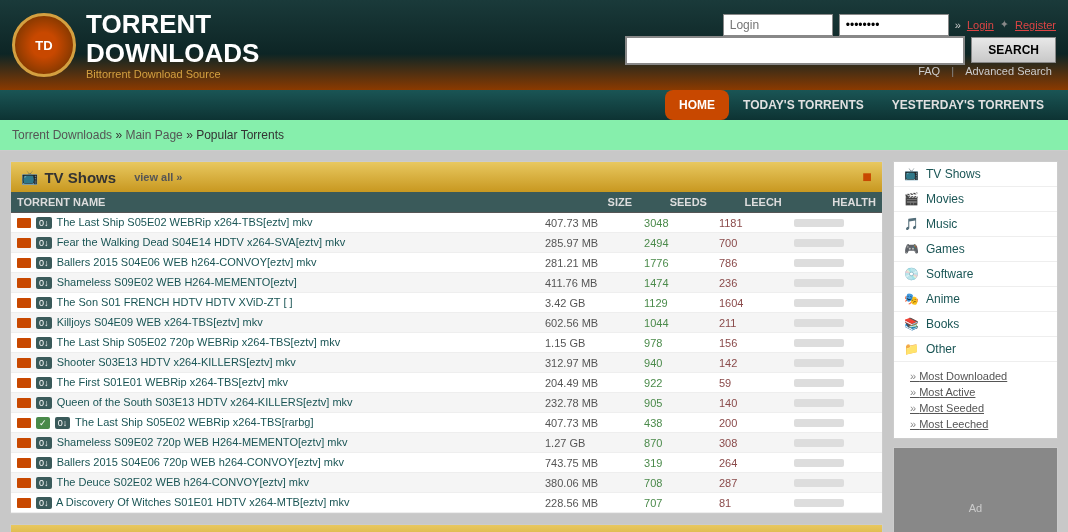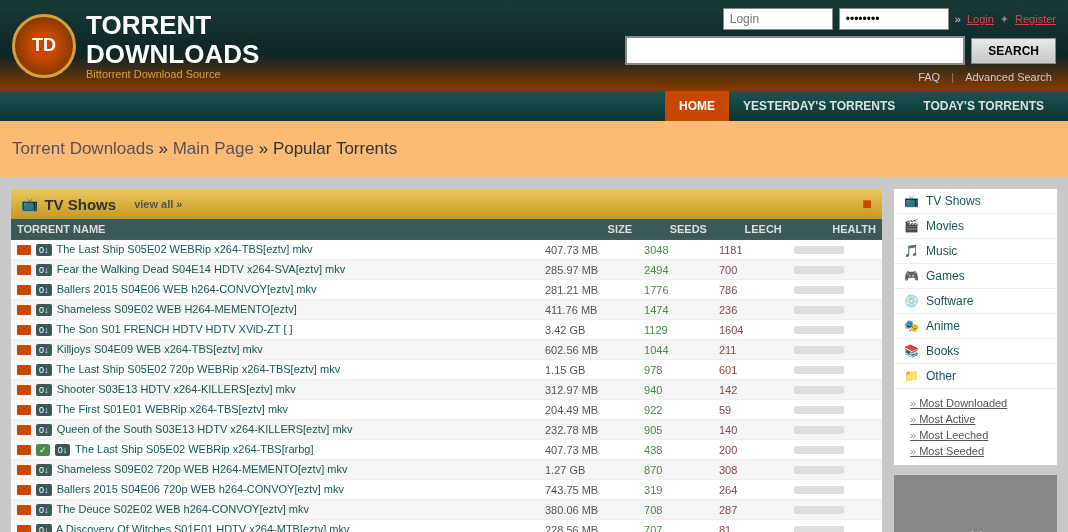--- a/index.html
+++ b/index.html
@@ -18,27 +18,27 @@
       display: flex;
       align-items: center;
       gap: 10px;
     }
     #logo-icon {
       width: 64px; height: 64px;
       background: radial-gradient(circle, #c84800 30%, #8b3a00 70%);
       border-radius: 50%;
       border: 3px solid #d4a040;
       display: flex; align-items: center; justify-content: center;
-      font-weight: bold; color: #fff; font-size: 18px;
+      font-weight: bold; color: #fff; font-size: 13px;
     }
     #logo-text { color: #fff; }
     #logo-title { font-size: 26px; font-weight: bold; color: #fff; text-transform: uppercase; line-height: 1.1; }
     #logo-subtitle { font-size: 11px; color: #d4a040; }
 
-    #header-right { display: flex; flex-direction: column; align-items: flex-end; gap: 6px; }
+    #header-right { display: flex; flex-direction: column; align-items: flex-end; }
     #login-row { display: flex; align-items: center; gap: 6px; }
     #login-input, #password-input {
       padding: 3px 6px; font-size: 12px; border: 1px solid #888; width: 110px;
       background: #fff;
     }
     #login-btn, #register-btn {
       color: #d44; font-size: 11px; cursor: pointer; background: none; border: none; text-decoration: underline;
     }
     #search-row { display: flex; align-items: center; gap: 6px; }
     #search-input {
@@ -53,28 +53,28 @@
     #links-row a { color: #ccc; text-decoration: none; margin: 0 4px; }
 
     
     #navbar {
       background: linear-gradient(180deg, #1a5555 0%, #0d3333 100%);
       display: flex; justify-content: flex-end; align-items: center;
       padding: 0 10px; height: 30px;
     }
     .nav-item {
       padding: 0 14px; height: 30px; display: flex; align-items: center;
-      font-size: 12px; font-weight: bold; color: #e0e0e0; cursor: pointer; text-transform: uppercase;
+      font-size: 12px; font-weight: bold; color: #e0e0e0; cursor: pointer; text-transform: uppercase; border-radius: 8px;
     }
     .nav-item.active { background: #c84800; color: #fff; }
 
     
     #breadcrumb-bar {
-      background: #fdba74; border-bottom: 1px solid #ccc;
-      padding: 18px 12px; font-size: 17px;
+      background: #86efac; border-bottom: 1px solid #ccc;
+      padding: 8px 12px; font-size: 12px;
     }
     #breadcrumb-bar a { color: #555; text-decoration: none; }
     #breadcrumb-bar span { color: #333; }
 
     
     #main-layout { display: flex; gap: 0; padding: 10px; }
     #content { flex: 1; min-width: 0; }
     #sidebar { width: 165px; margin-left: 10px; flex-shrink: 0; }
 
     
@@ -155,22 +155,22 @@
     <div id="links-row">
       <a href="#">FAQ</a>
       <span style="color:#888; margin:0 4px;">|</span>
       <a href="#">Advanced Search</a>
     </div>
   </div>
 </div>
 
 <div id="navbar">
   <div class="nav-item active">HOME</div>
+  <div class="nav-item">TODAY'S TORRENTS</div>
   <div class="nav-item">YESTERDAY'S TORRENTS</div>
-  <div class="nav-item">TODAY'S TORRENTS</div>
 </div>
 
 <div id="breadcrumb-bar">
   <a href="#">Torrent Downloads</a>
   <span> » </span>
   <a href="#">Main Page</a>
   <span> » </span>
   <span>Popular Torrents</span>
 </div>
 
@@ -295,21 +295,21 @@
   </tr>
             <tr>
     <td>
       <span class="row-icon"></span>
       
       <span class="tag-badge">0↓</span>
       <a class="torrent-link" href="#">The Last Ship S05E02 720p WEBRip x264-TBS[eztv] mkv</a>
     </td>
     <td class="size-col">1.15 GB</td>
     <td class="seeds-col">978</td>
-    <td class="leech-col">601</td>
+    <td class="leech-col">156</td>
     <td>
       <span class="health-bar">
         <span class="health-fill" style="width:75%;"></span>
       </span>
     </td>
   </tr>
             <tr>
     <td>
       <span class="row-icon"></span>
       
@@ -484,21 +484,21 @@
         <span class="sidebar-icon">📚</span>
         <span>Books</span>
       </div>
       <div class="sidebar-item">
         <span class="sidebar-icon">📁</span>
         <span>Other</span>
       </div>
       <div class="sidebar-links">
         <a class="sidebar-link" href="#">Most Downloaded</a>
         <a class="sidebar-link" href="#">Most Active</a>
+        <a class="sidebar-link" href="#">Most Seeded</a>
         <a class="sidebar-link" href="#">Most Leeched</a>
-        <a class="sidebar-link" href="#">Most Seeded</a>
       </div>
     </div>
     <div class="ads-section">
       <div class="ads-img">Ad</div>
     </div>
   </div>
 </div>
 
 </body></html>

